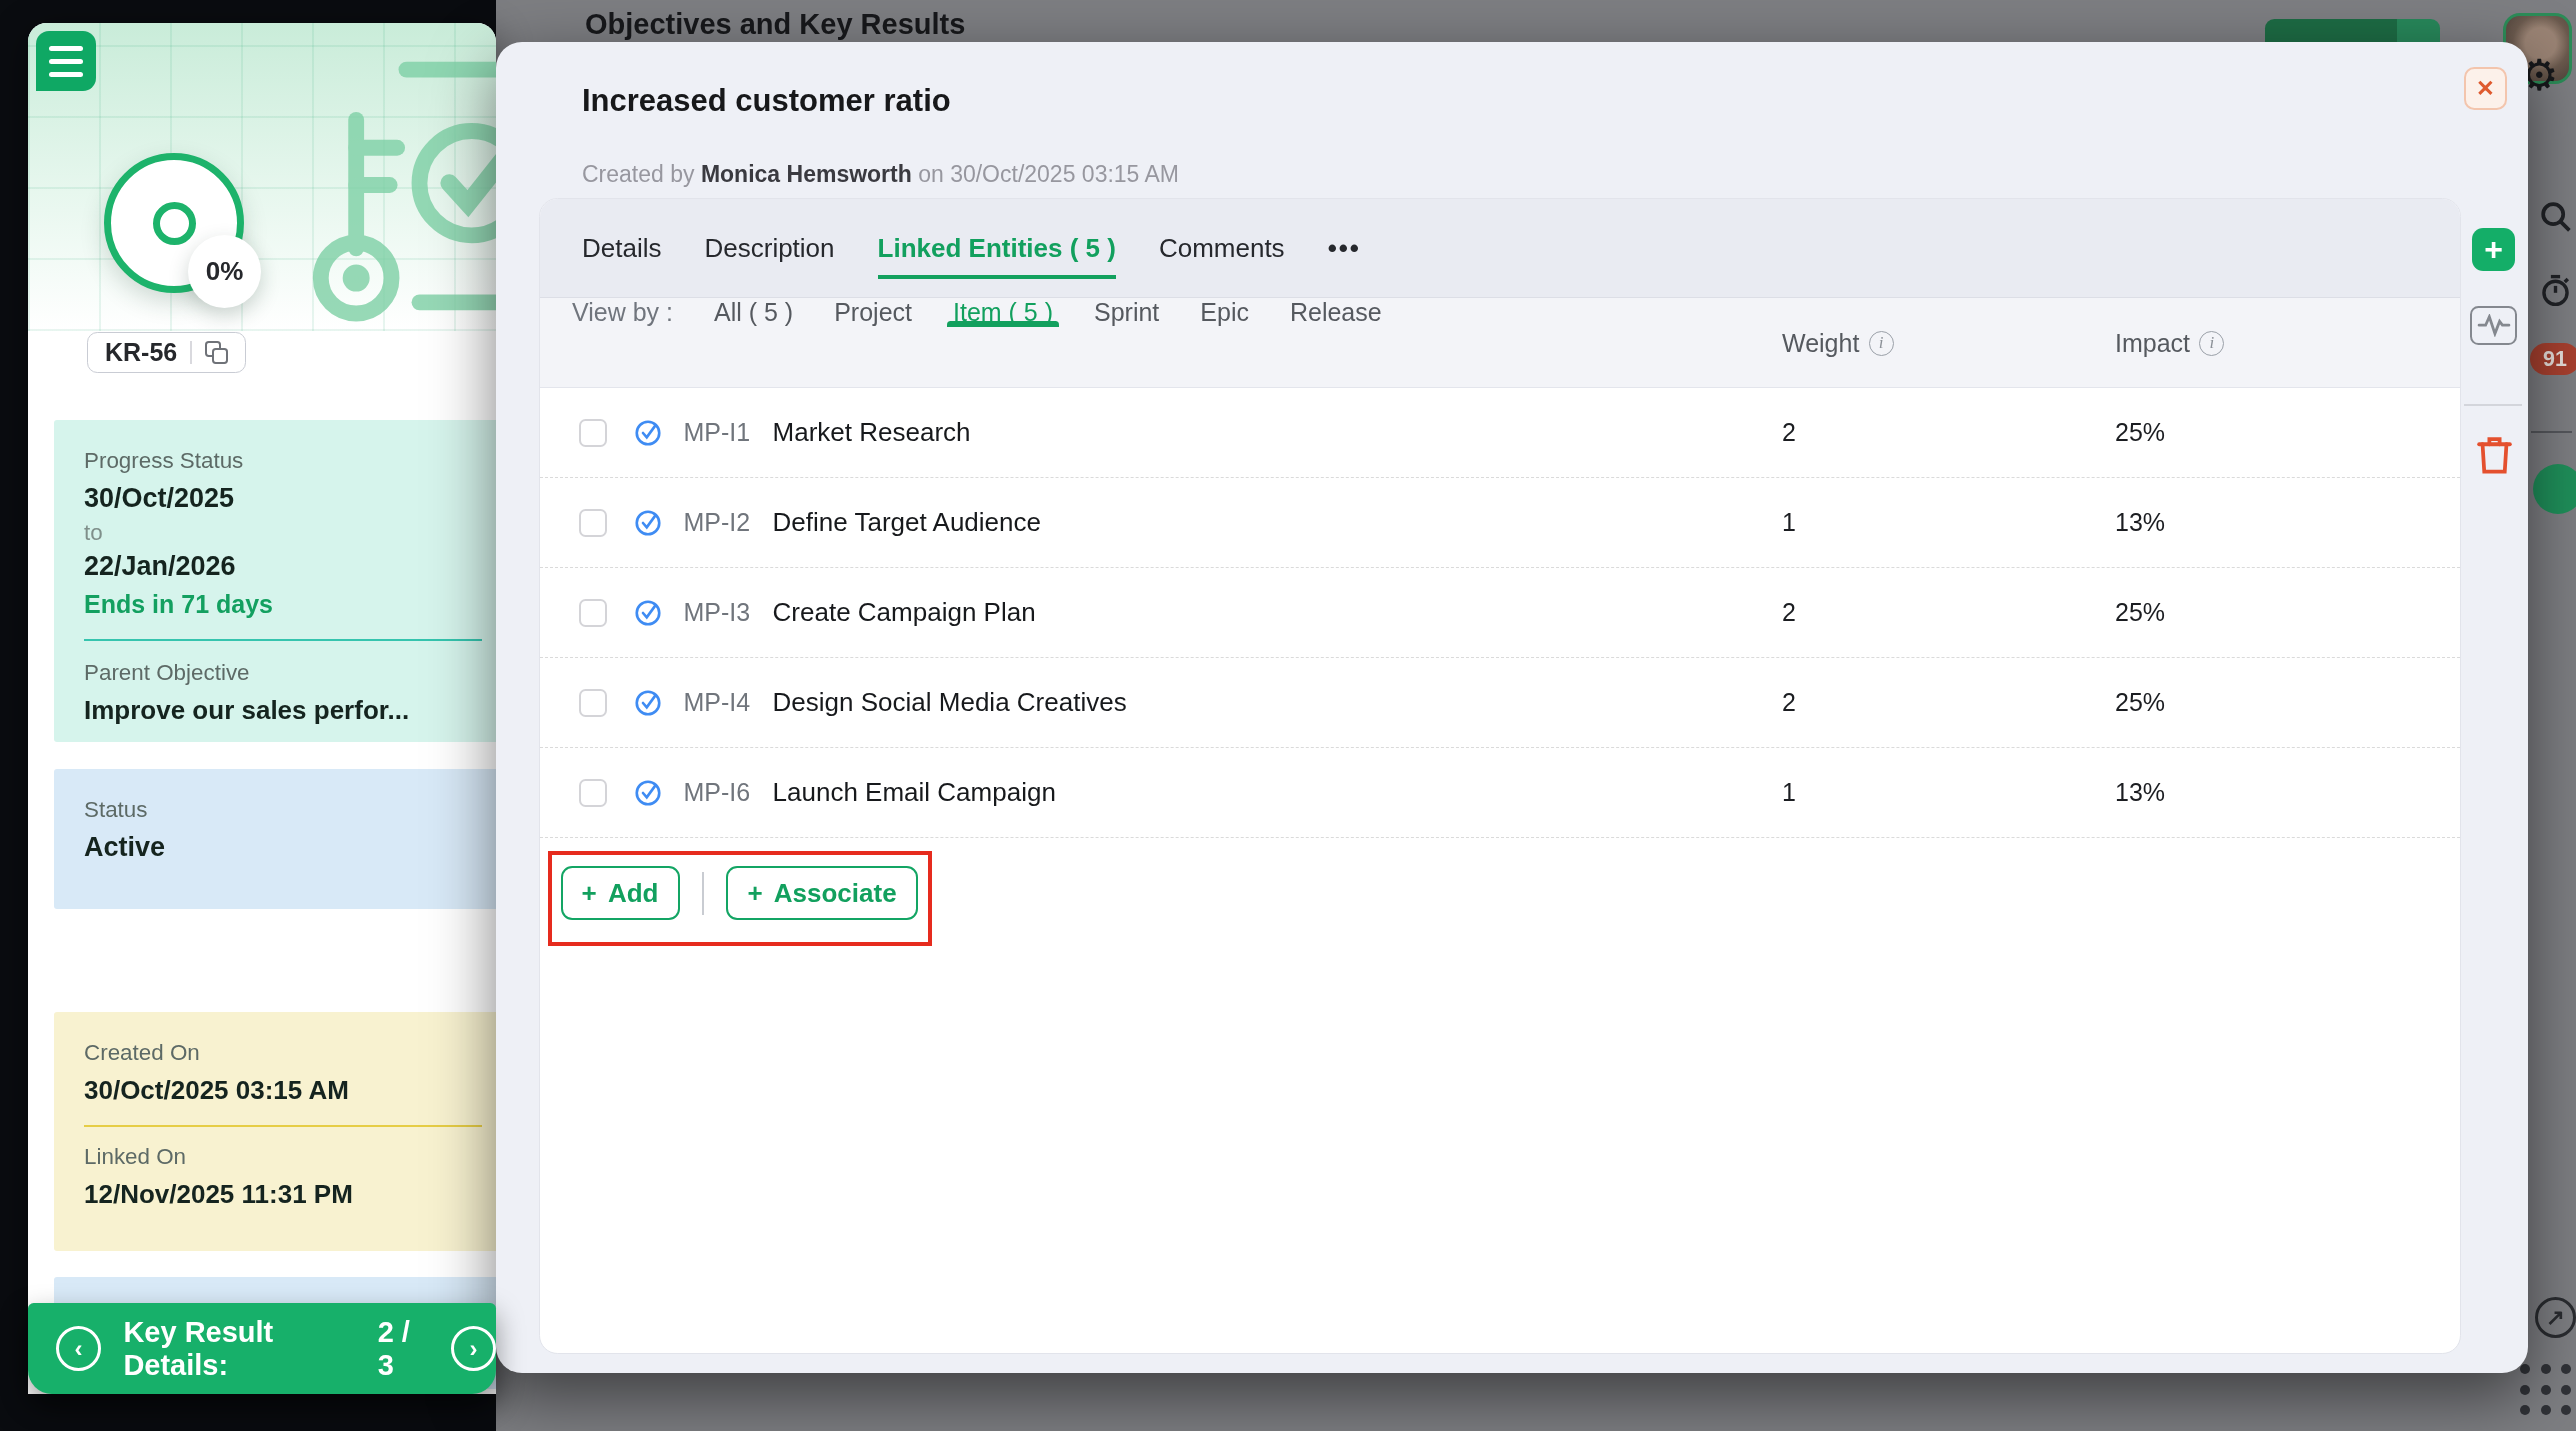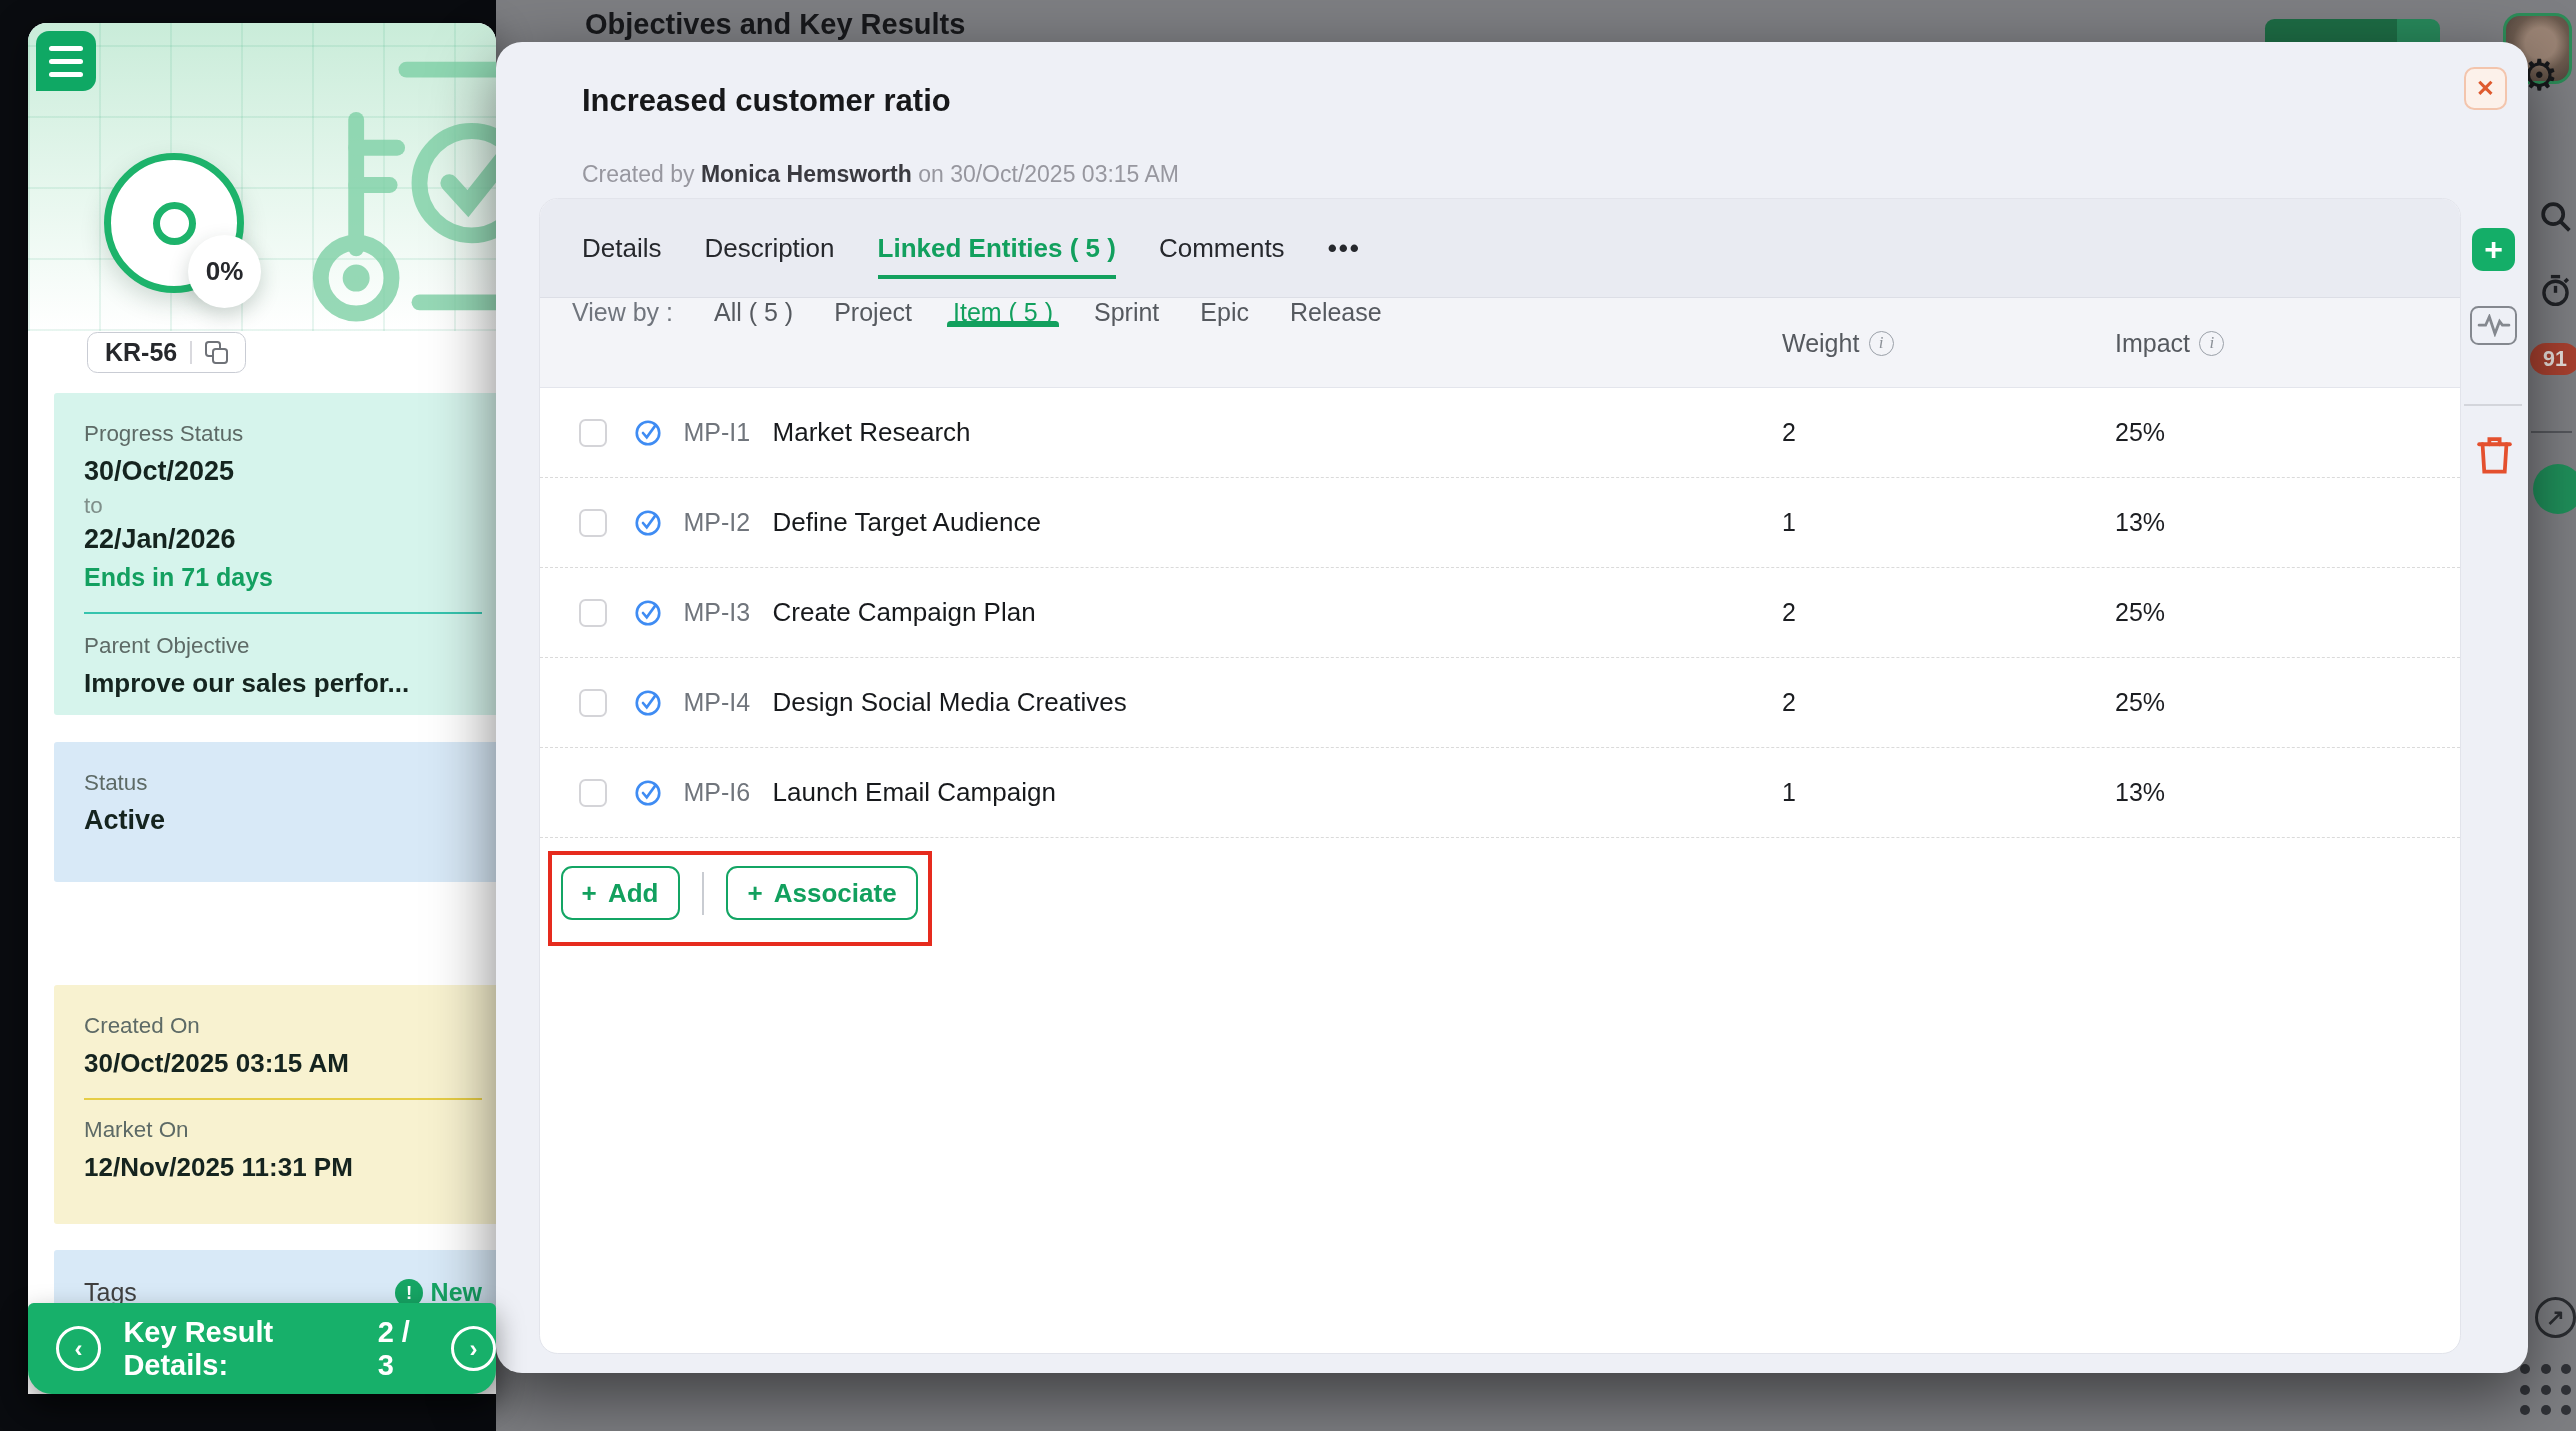--- a/index.html
+++ b/index.html
@@ -47,21 +47,21 @@
     font-size:26px; font-weight:600; color:#26282c; z-index:3; }
   .kr-pill { position:absolute; left:59px; top:309px; height:41px; padding:0 17px; background:#fff;
     border:1.9px solid #c9ccd4; border-radius:10.3px; display:flex; align-items:center; gap:13px; z-index:3; }
   .kr-id { font-size:25px; font-weight:600; color:#26282c; }
   .kr-sep { width:1.9px; height:22.4px; background:#d9d9de; }
   .copy-ic { position:relative; width:22.4px; height:22.4px; }
   .copy-ic b { position:absolute; width:16px; height:16px; border:2.3px solid #6f7278; border-radius:3.7px; background:transparent; }
   .copy-ic b:first-child { left:0; top:0; }
   .copy-ic b:last-child { right:0; bottom:0; background:#fff; }
 
-  .card { position:absolute; left:26px; width:458px; border-radius:3px; padding:28px 30px; }
+  .card { position:absolute; left:26px; width:458px; border-radius:3px; padding:28px 30px;margin-top:27px; }
   .card .lbl { font-size:22.4px; color:#5d6a66; margin-bottom:9.3px; }
   .card .val { font-size:27px; font-weight:800; color:#15241f; }
   .card-progress { top:370px; height:322px; background:#d6f4ec; }
   .card-status   { top:719px; height:140px; background:#d8e9f7; }
   .card-dates    { top:962px; height:239px; background:#f8f2d0; }
   .card-tags     { top:1227px; height:112px; background:#d8e9f7; }
   .muted-to { font-size:22.4px; color:#7f8f8a; margin:5.6px 0; }
   .ends-in { font-size:25px; font-weight:700; color:#13a060; margin-top:7.5px; }
   .hr-teal { border:none; border-top:2.3px solid #35c4ae; margin:20.5px 0 18.6px; }
   .hr-yellow { border:none; border-top:2.3px solid #e6cd45; margin:18.6px 0 17px; }
@@ -215,21 +215,21 @@
 
   <div class="card card-status">
     <div class="lbl">Status</div>
     <div class="val">Active</div>
   </div>
 
   <div class="card card-dates">
     <div class="lbl">Created On</div>
     <div class="val" style="font-size:26px;">30/Oct/2025 03:15 AM</div>
     <hr class="hr-yellow">
-    <div class="lbl">Market On</div>
+    <div class="lbl">Linked On</div>
     <div class="val" style="font-size:26px;">12/Nov/2025 11:31 PM</div>
   </div>
 
   <div class="card card-tags">
     <div class="tags-row">
       <div class="lbl" style="font-size:25px; color:#404040;">Tags</div>
       <div class="new-badge">
         <span class="bang">!</span>
         <span>New</span>
       </div>

